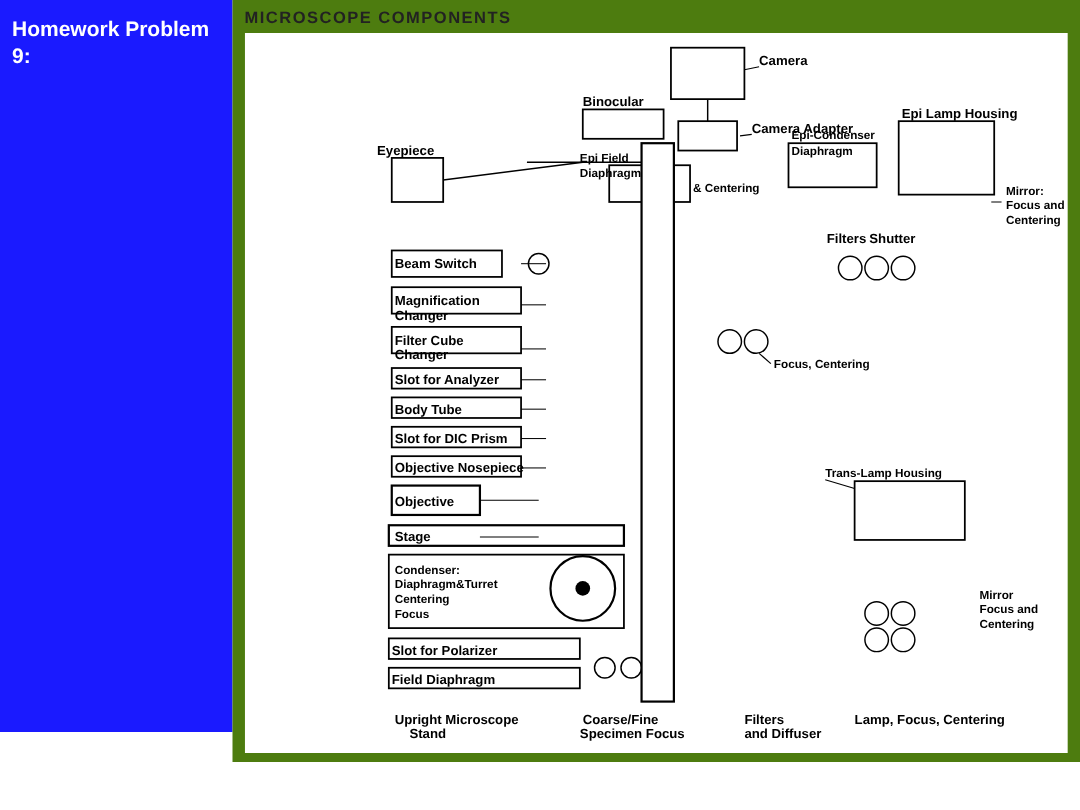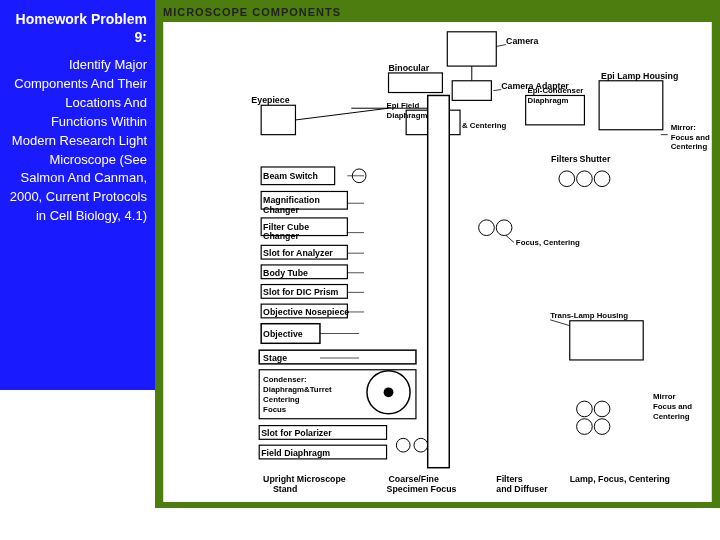--- a/index.html
+++ b/index.html
@@ -12,22 +12,21 @@
       font-size: 13px;
     }
     #sidebar {
       width: 155px;
       min-width: 155px;
       background-color: #1a1aff;
       color: white;
       padding: 10px 8px;
       display: flex;
       flex-direction: column;
-      height: 390px;
-      text-align: right;
+      height: 488px;
     }
     #sidebar .title {
       font-size: 14px;
       font-weight: bold;
       line-height: 1.3;
       margin-bottom: 10px;
     }
     #sidebar .body-text {
       font-size: 13px;
       line-height: 1.45;
@@ -57,21 +56,20 @@
     #diagram-container svg {
       width: 100%;
       height: 100%;
     }
   </style>
 </head>
 <body>
 
 <div id="sidebar">
   <div class="title">Homework Problem 9:</div>
-  <div class="body-text">Identify Major Components And Their Locations And Functions Within Modern Research Light Microscope (See Salmon And Canman, 2000, Current Protocols in Cell Biology, 4.1)</div>
 </div>
 
 <div id="main">
   <div id="diagram-title">MICROSCOPE COMPONENTS</div>
   <div id="diagram-container">
     
     <svg viewBox="0 0 560 490" xmlns="http://www.w3.org/2000/svg">
 
       <rect width="560" height="490" fill="white"></rect>
 

